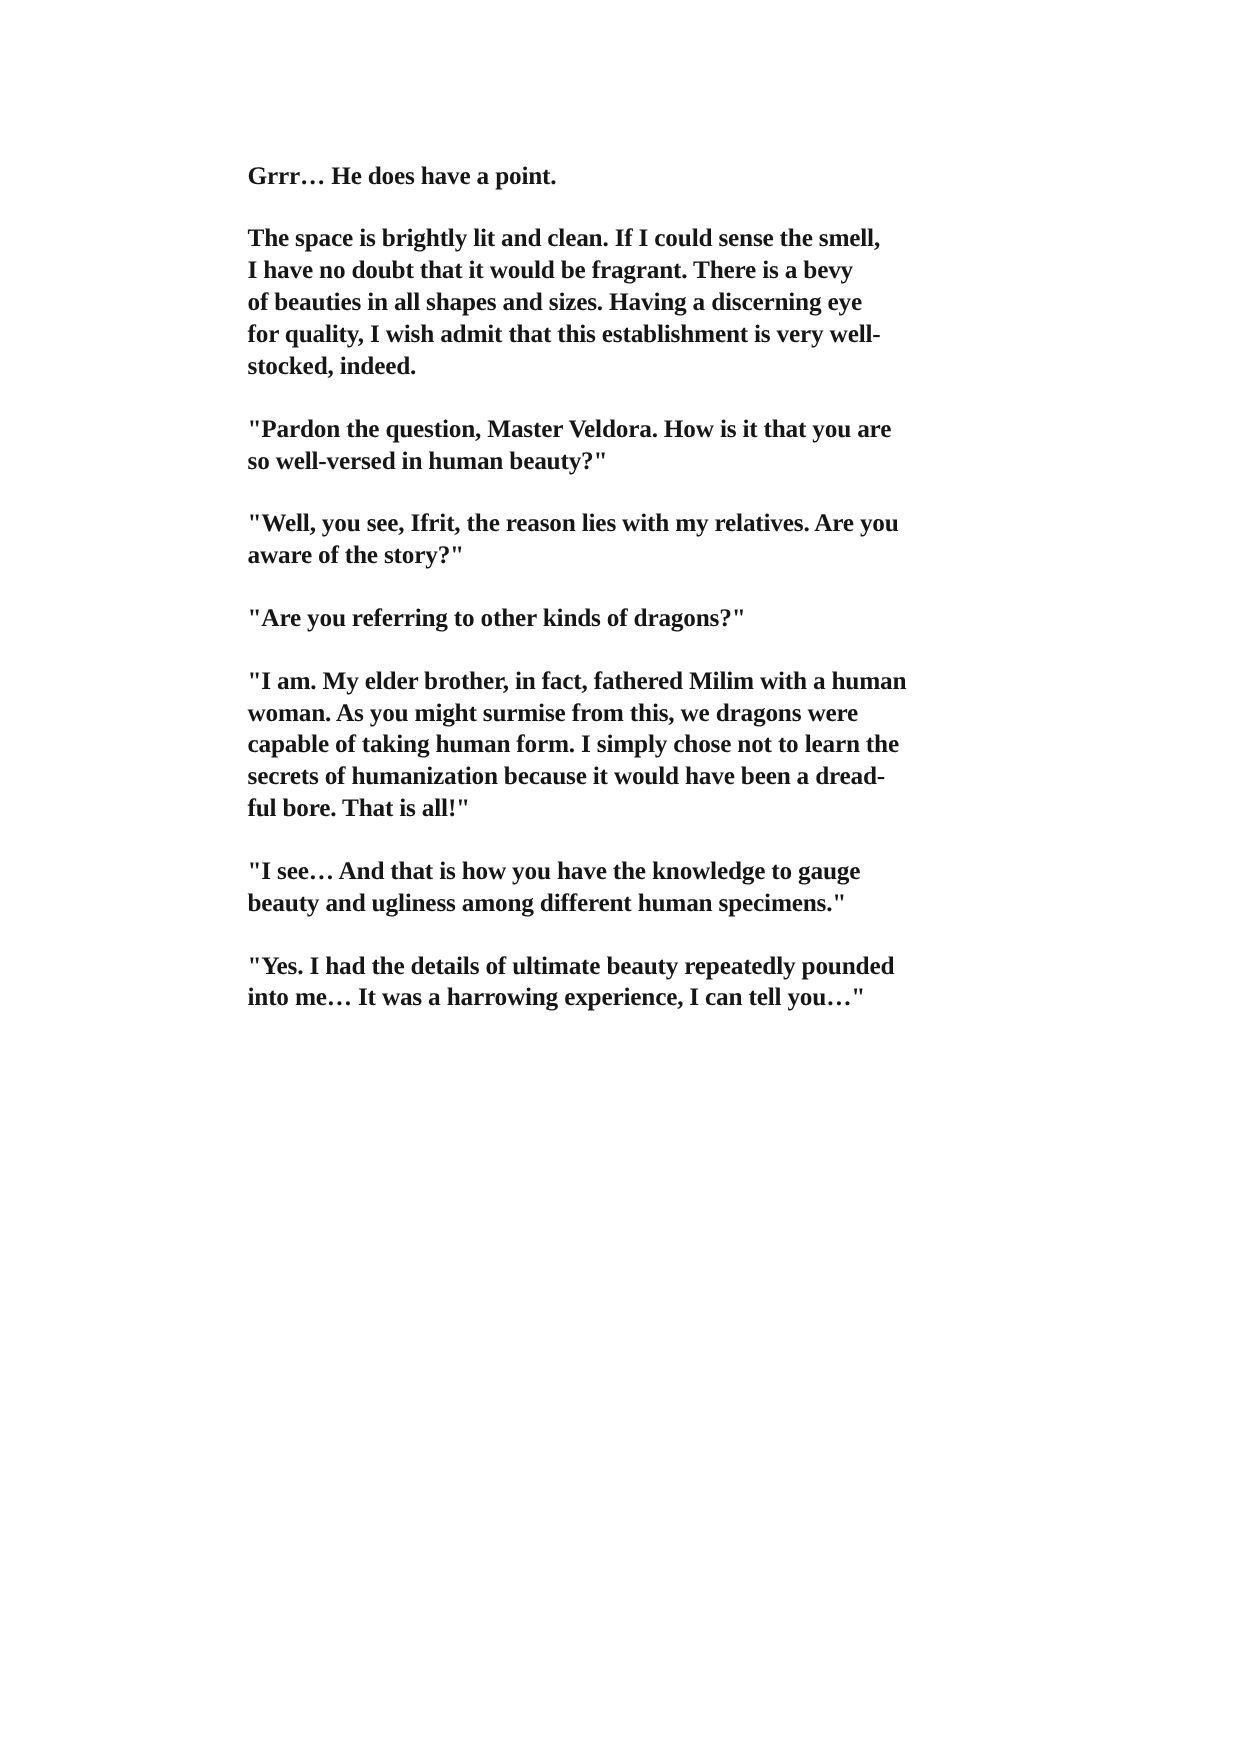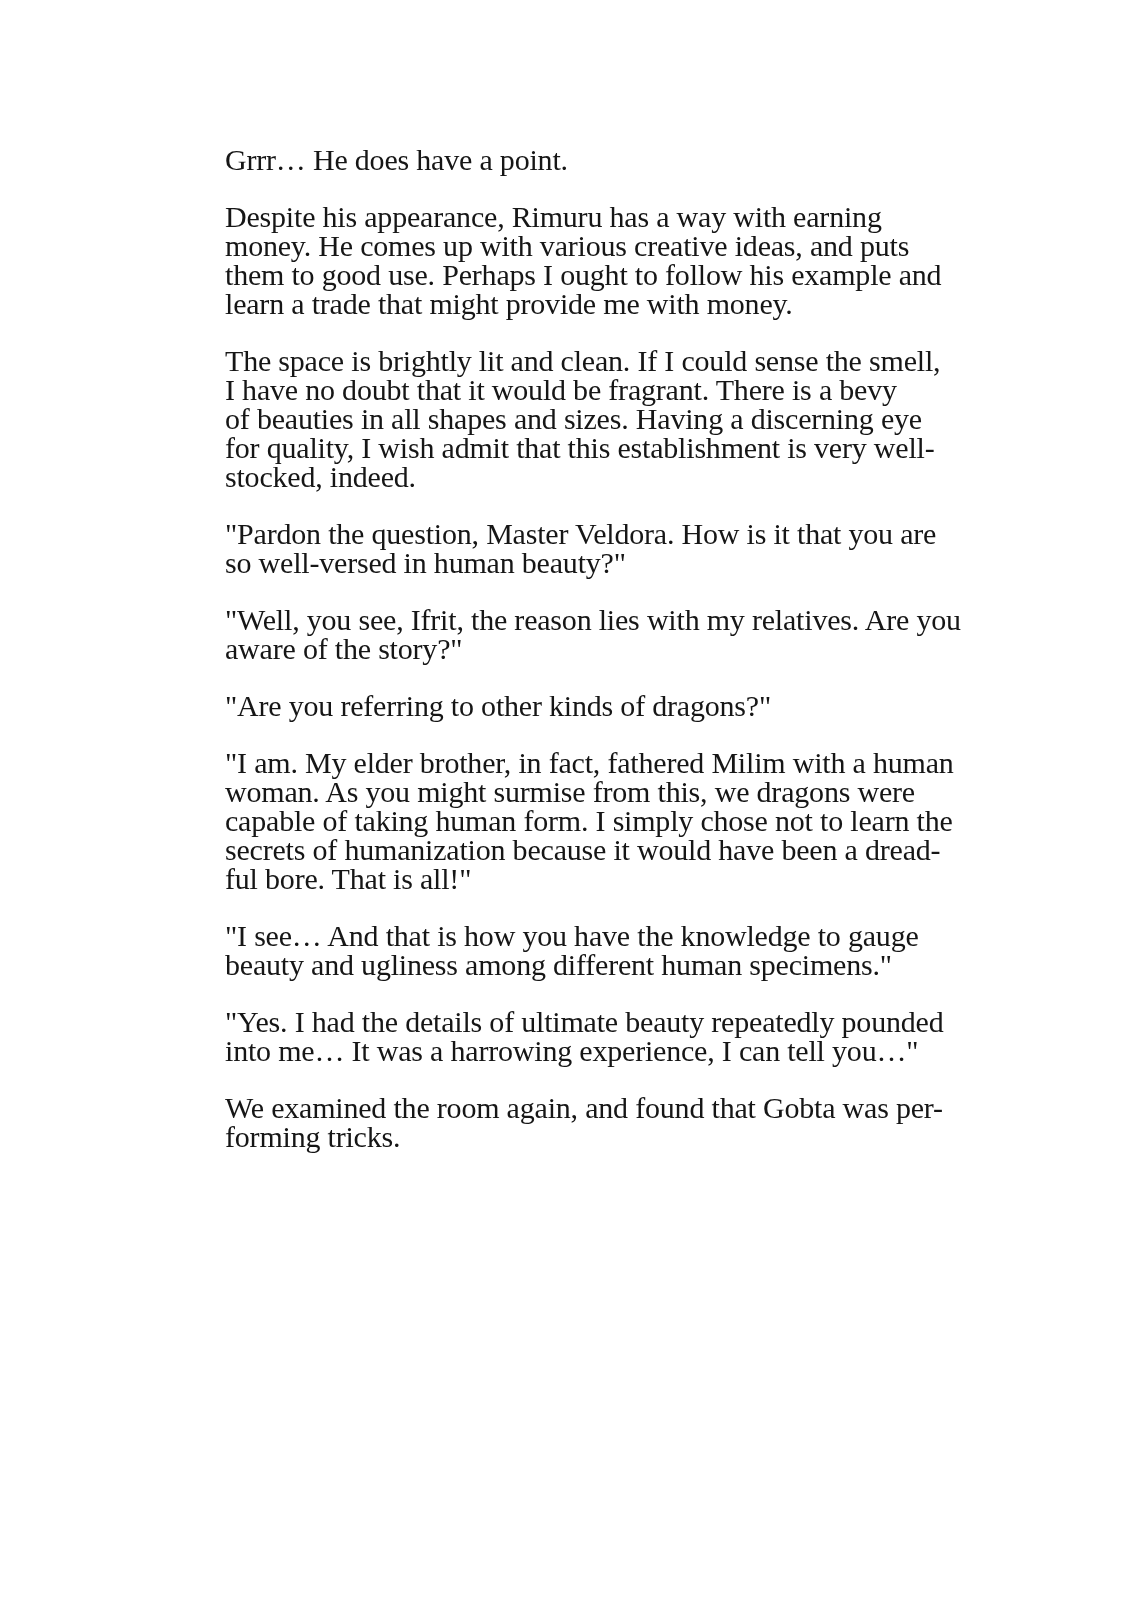--- a/index.html
+++ b/index.html
@@ -17,56 +17,51 @@
   .page {
     position: absolute;
     inset: 0;
     background: #ffffff;
   }
   .text-column {
     position: absolute;
     left: 225px;
     top: 145px;
     width: 720px;
-    font-size: 30px;
+    font-size: 23px;
     line-height: 29px;
     letter-spacing: -0.2px;
     color: #161616;
+    font-weight: bold;
   }
   .text-column p {
     margin: 0 0 28px 0;
     white-space: pre; 
     text-align: left;
   }
 </style>
 </head>
 <body style="background: rgb(255, 255, 255);">
 
 <div class="page">
   <div class="text-column" style="color: rgb(22, 22, 22);">
       <p>Grrr… He does have a point.</p>
-      <p>Despite his appearance, Rimuru has a way with earning
-money. He comes up with various creative ideas, and puts
-them to good use. Perhaps I ought to follow his example and
-learn a trade that might provide me with money.</p>
       <p>The space is brightly lit and clean. If I could sense the smell,
 I have no doubt that it would be fragrant. There is a bevy
 of beauties in all shapes and sizes. Having a discerning eye
 for quality, I wish admit that this establishment is very well-
 stocked, indeed.</p>
       <p>"Pardon the question, Master Veldora. How is it that you are
 so well-versed in human beauty?"</p>
       <p>"Well, you see, Ifrit, the reason lies with my relatives. Are you
 aware of the story?"</p>
       <p>"Are you referring to other kinds of dragons?"</p>
       <p>"I am. My elder brother, in fact, fathered Milim with a human
 woman. As you might surmise from this, we dragons were
 capable of taking human form. I simply chose not to learn the
 secrets of humanization because it would have been a dread-
 ful bore. That is all!"</p>
       <p>"I see… And that is how you have the knowledge to gauge
 beauty and ugliness among different human specimens."</p>
       <p>"Yes. I had the details of ultimate beauty repeatedly pounded
 into me… It was a harrowing experience, I can tell you…"</p>
-      <p>We examined the room again, and found that Gobta was per-
-forming tricks.</p>
     </div>
 </div>
 
 </body></html>

